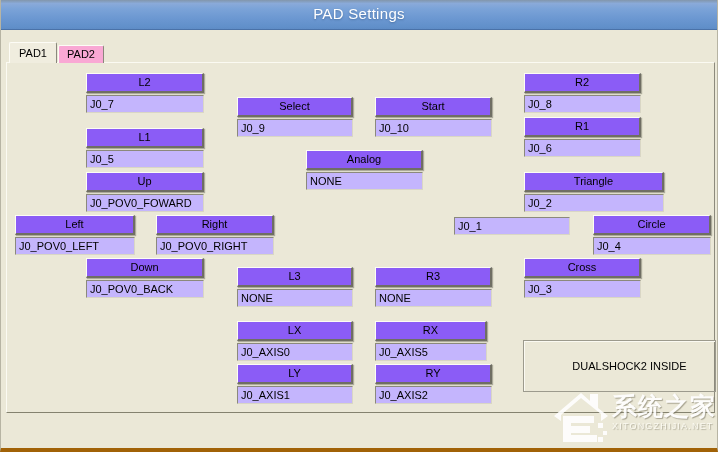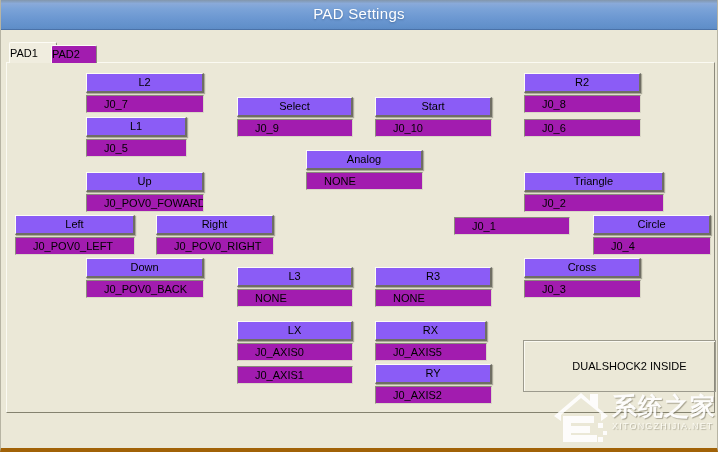--- a/index.html
+++ b/index.html
@@ -23,54 +23,54 @@
                linear-gradient(180deg,#6b97d1,#5e8cc6);
     border-bottom:1px solid #4a72a8;
   }
   .titlebar .title {
     position:absolute; left:0; right:0; top:5px;
     text-align:center; color:#ffffff; font-size:15px;
     text-shadow:0 1px 2px rgba(40,70,110,.45);
     letter-spacing:.3px;
   }
   .tab {
-    position:absolute; 
+    position:absolute; text-align:center;
     background:#f0eddf;
     border:1px solid #8a887c;
     border-bottom:none;
     border-top-color:#fdfcf6; border-left-color:#fdfcf6;
     border-top-left-radius:2px; border-top-right-radius:2px;
     z-index:3;
   }
   .tab.active { left:8px; top:42px; width:48px; height:21px; line-height:20px; }
-  .tab.inactive { left:50px; top:45px; width:46px; height:18px; line-height:17px; background:#a21caf; }
+  .tab.inactive { left:57px; top:45px; width:46px; height:18px; line-height:17px; background:#f9a8d4; }
   .panel {
     position:absolute; left:5px; top:62px; width:709px; height:351px;
     background:#ebe8d7;
     border:1px solid;
     border-color:#fbfaf2 #8c8a7d #84826f #fbfaf2;
     z-index:1;
   }
   .ctrl { position:absolute; z-index:2; }
   .btn {
     position:relative; width:100%; height:20px;
     background:#8b5cf6;
     border:1px solid;
     border-color:#fdfcf5 #6f6e63 #6f6e63 #fdfcf5;
     border-right-width:2px; border-bottom-width:2px;
     box-shadow:1px 1px 1px rgba(120,118,103,.55);
     text-align:center; line-height:17px;
     cursor:default;
   }
   .field {
     position:relative; width:100%; height:18px; margin-top:2px;
-    background:#a21caf;
+    background:#c4b5fd;
     border:1px solid;
     border-color:#8b897c #d9d6c5 #d9d6c5 #8b897c;
-    line-height:16px; padding-left:17px;
+    line-height:16px; padding-left:3px;
     white-space:nowrap; overflow:hidden;
   }
   .infobox {
     position:absolute; left:522px; top:340px; width:193px; height:52px;
     border:1px solid #9c9a8d;
     box-shadow:inset 1px 1px 0 #fbfaf2;
     z-index:2;
     display:flex; align-items:center; justify-content:center;padding-left:20px;
   }
   .watermark {
@@ -103,21 +103,21 @@
 
   <div class="tab active">PAD1</div>
   <div class="tab inactive">PAD2</div>
 
   <div class="panel"></div>
 
   <div class="ctrl" style="left:85px;top:73px;width:118px">
     <div class="btn">L2</div>
     <div class="field">J0_7</div>
   </div>
-  <div class="ctrl" style="left:85px;top:117px;width:101px">
+  <div class="ctrl" style="left:85px;top:128px;width:118px">
     <div class="btn">L1</div>
     <div class="field">J0_5</div>
   </div>
 
   <div class="ctrl" style="left:236px;top:97px;width:116px">
     <div class="btn">Select</div>
     <div class="field">J0_9</div>
   </div>
   <div class="ctrl" style="left:374px;top:97px;width:117px">
     <div class="btn">Start</div>
@@ -126,20 +126,21 @@
   <div class="ctrl" style="left:305px;top:150px;width:117px">
     <div class="btn">Analog</div>
     <div class="field">NONE</div>
   </div>
 
   <div class="ctrl" style="left:523px;top:73px;width:117px">
     <div class="btn">R2</div>
     <div class="field">J0_8</div>
   </div>
   <div class="ctrl" style="left:523px;top:117px;width:117px">
+    <div class="btn">R1</div>
     <div class="field">J0_6</div>
   </div>
 
   <div class="ctrl" style="left:85px;top:172px;width:118px">
     <div class="btn">Up</div>
     <div class="field">J0_POV0_FOWARD</div>
   </div>
   <div class="ctrl" style="left:14px;top:215px;width:120px">
     <div class="btn">Left</div>
     <div class="field">J0_POV0_LEFT</div>
@@ -180,20 +181,21 @@
 
   <div class="ctrl" style="left:236px;top:321px;width:116px">
     <div class="btn">LX</div>
     <div class="field">J0_AXIS0</div>
   </div>
   <div class="ctrl" style="left:374px;top:321px;width:112px">
     <div class="btn">RX</div>
     <div class="field">J0_AXIS5</div>
   </div>
   <div class="ctrl" style="left:236px;top:364px;width:116px">
+    <div class="btn">LY</div>
     <div class="field">J0_AXIS1</div>
   </div>
   <div class="ctrl" style="left:374px;top:364px;width:117px">
     <div class="btn">RY</div>
     <div class="field">J0_AXIS2</div>
   </div>
 
   <div class="infobox">
     <span>DUALSHOCK2 INSIDE</span>
   </div>

